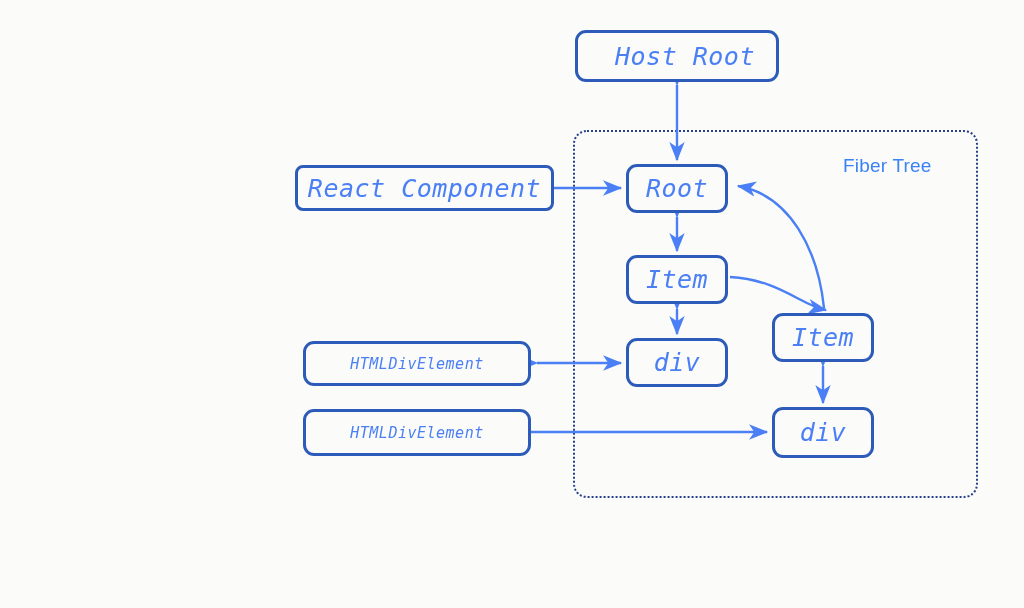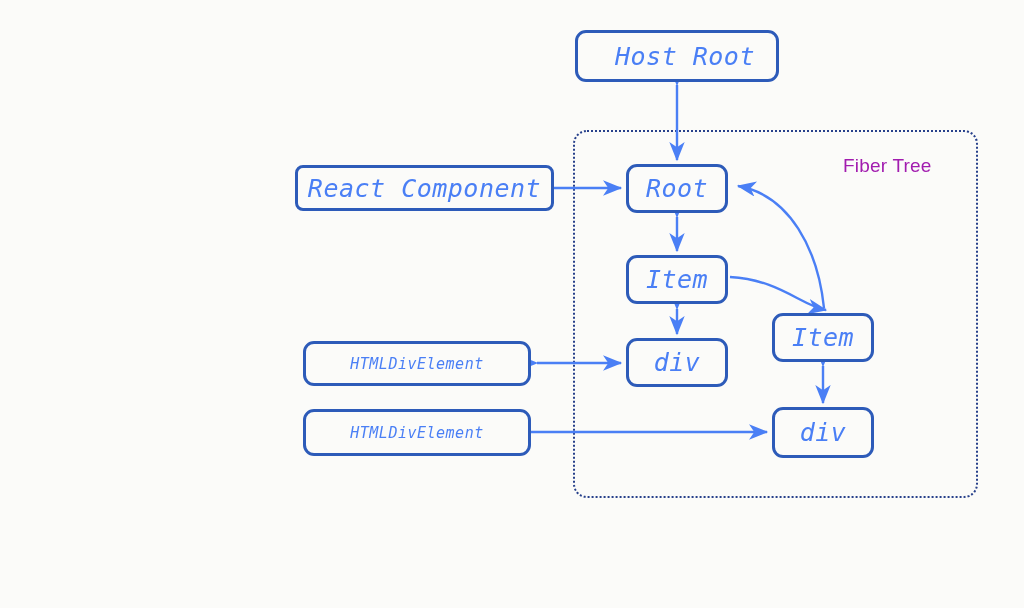--- a/index.html
+++ b/index.html
@@ -26,21 +26,21 @@
     border: 2.5px dotted #27408b;
     border-radius: 14px;
     box-sizing: border-box;
   }
   .fiber-label {
     position: absolute;
     left: 843px;
     top: 155px;
     font-family: "Liberation Sans", sans-serif;
     font-size: 19px;
-    color: #a21caf;
+    color: #3b82f6;
     letter-spacing: 0.2px;
     white-space: nowrap;
   }
 
   
   .node {
     position: absolute;
     box-sizing: border-box;
     background: #fbfbf9;
     border: 3px solid #2d5bb9;

